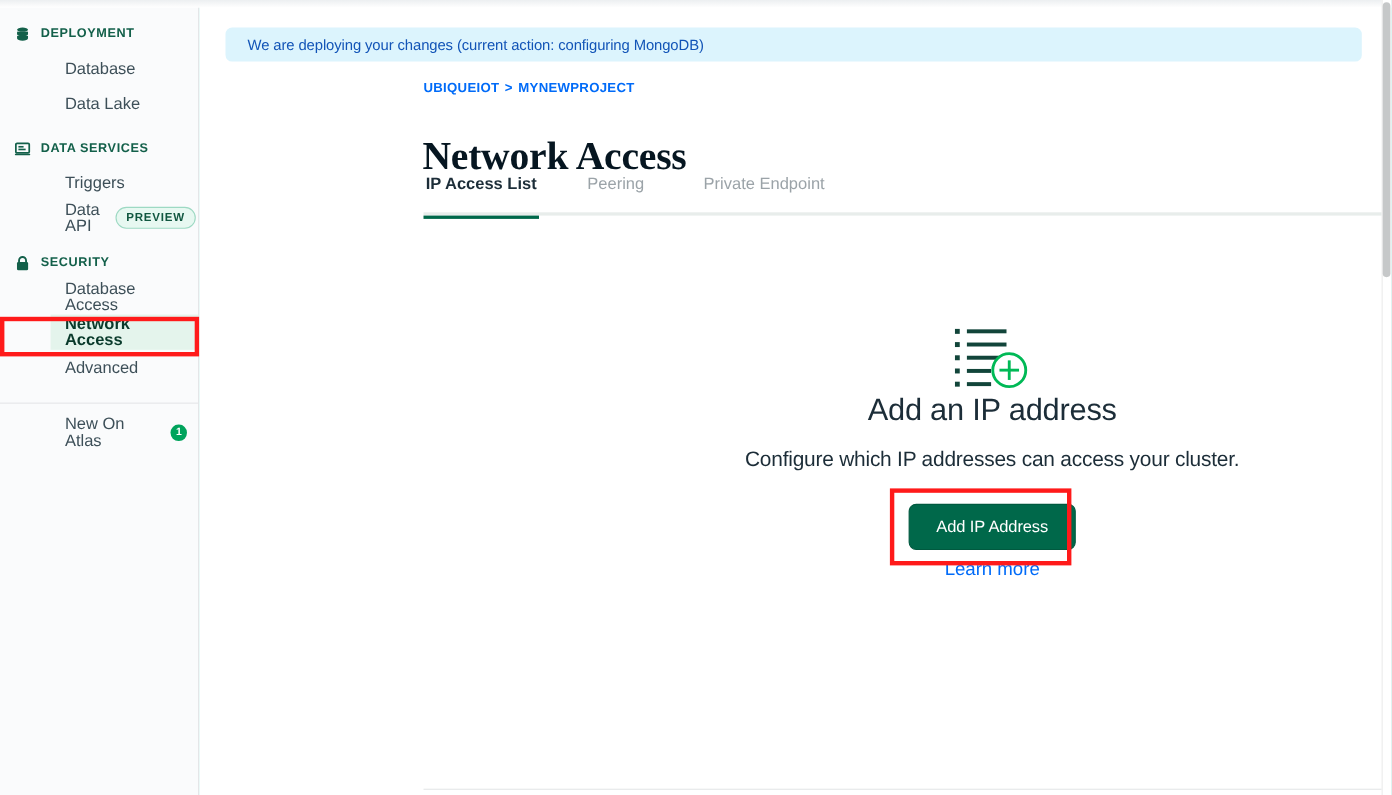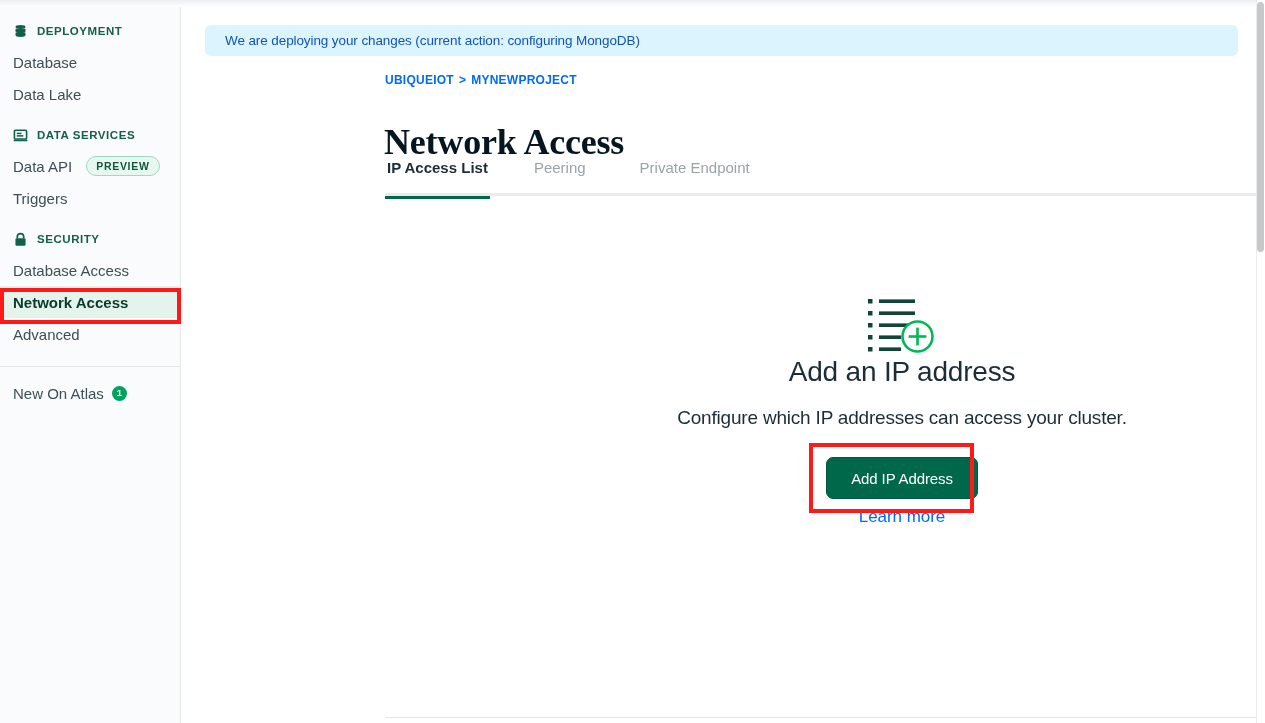--- a/index.html
+++ b/index.html
@@ -51,20 +51,21 @@
   .nav-item {
     display: flex;
     align-items: center;
     height: 32px;
     padding-left: 13px;
     padding-right: 10px;
     font-size: 15px;
     color: #3d4f58;
     cursor: pointer;
     position: relative;
+    margin-left: 46px;
   }
   .nav-item.selected {
     background: #e3fcf7;
     background: #e4f4ec;
     color: #093a2b;
     font-weight: 700;
   }
   .nav-item .nav-label { line-height: 1; }
 
   .preview-badge {
@@ -345,25 +346,25 @@
           <rect x="1.5" y="2.4" width="13" height="9.4" rx="1.2" fill="none" stroke="#13604a" stroke-width="1.7"></rect>
           <rect x="4" y="5" width="5" height="1.6" fill="#13604a"></rect>
           <rect x="4" y="7.6" width="7" height="1.6" fill="#13604a"></rect>
           <rect x="0.5" y="12.6" width="15" height="1.5" rx="0.7" fill="#13604a"></rect>
         </svg>
       </span>
       <span class="sec-label">DATA SERVICES</span>
     </div>
 
     <div class="nav-item">
+      <span class="nav-label">Triggers</span>
+    </div>
+    <div class="nav-item">
       <span class="nav-label">Data API</span>
       <span class="preview-badge">PREVIEW</span>
-    </div>
-    <div class="nav-item">
-      <span class="nav-label">Triggers</span>
     </div>
 
     <div class="nav-section-header">
       <span class="sec-icon">
         <svg viewBox="0 0 16 16" width="15" height="15" aria-hidden="true">
           <path d="M4.6 7V5.1a3.4 3.4 0 0 1 6.8 0V7" fill="none" stroke="#13604a" stroke-width="1.8"></path>
           <rect x="2.6" y="6.7" width="10.8" height="8" rx="1.4" fill="#13604a"></rect>
         </svg>
       </span>
       <span class="sec-label">SECURITY</span>

